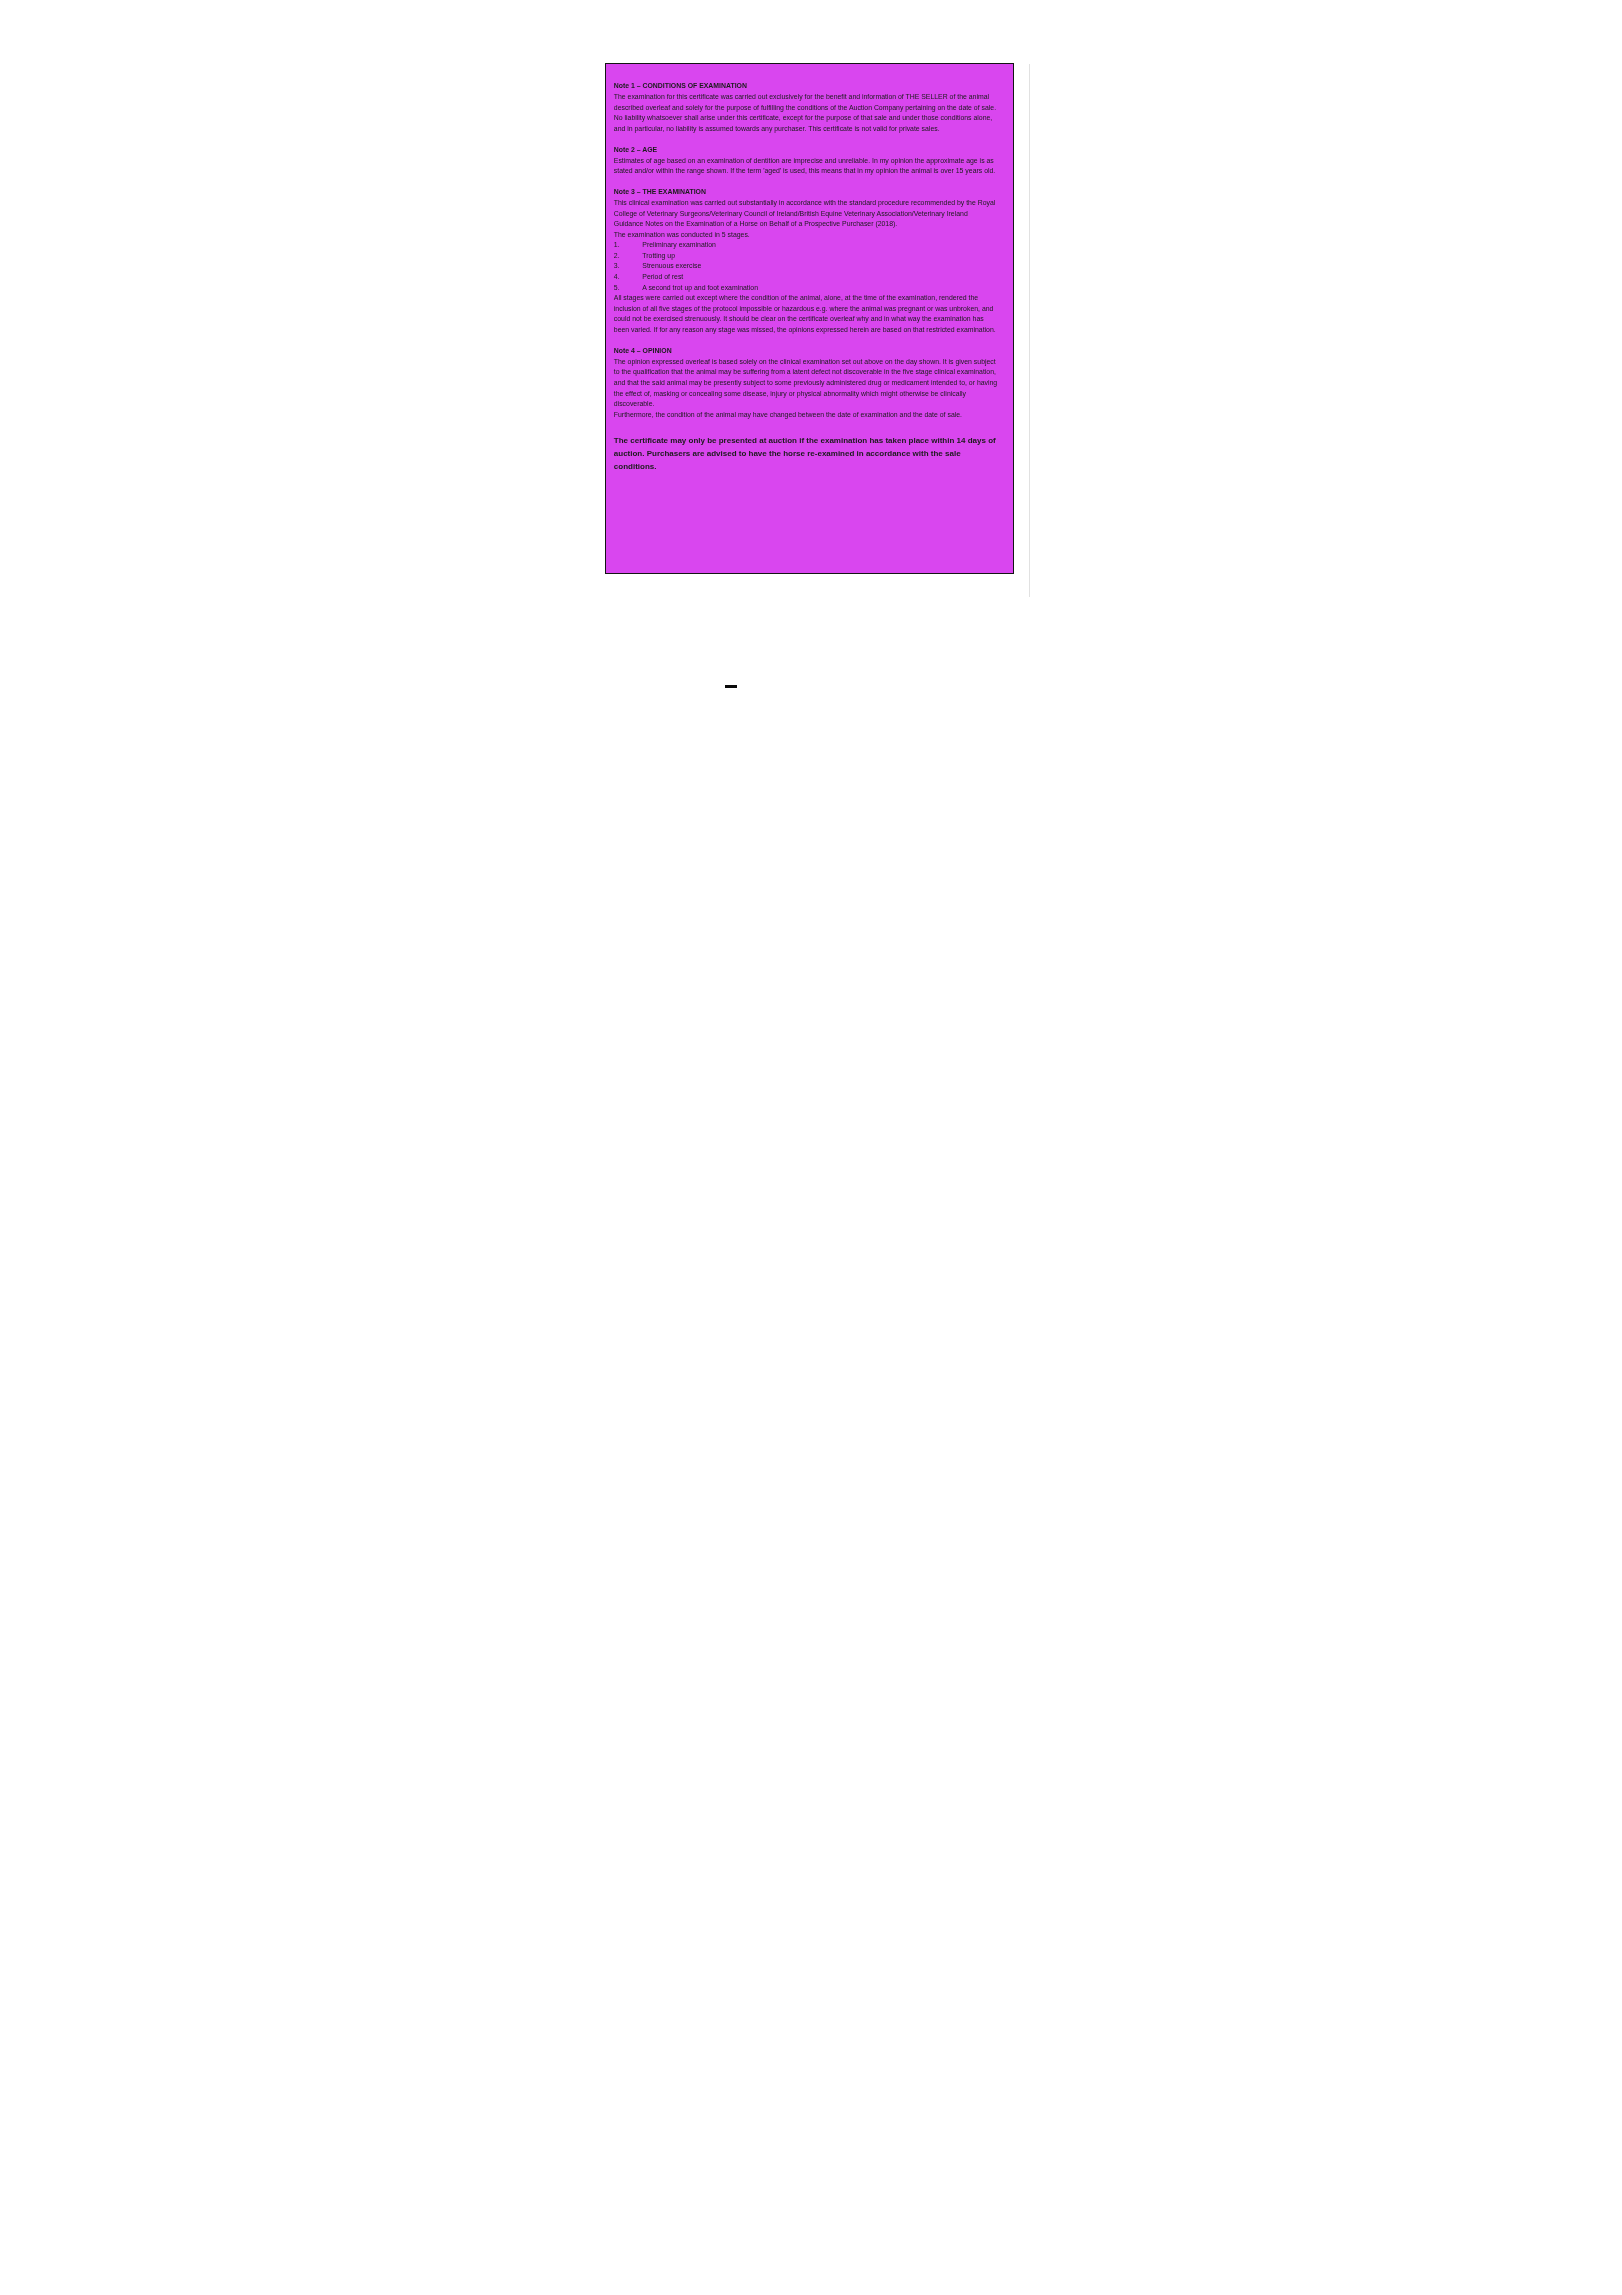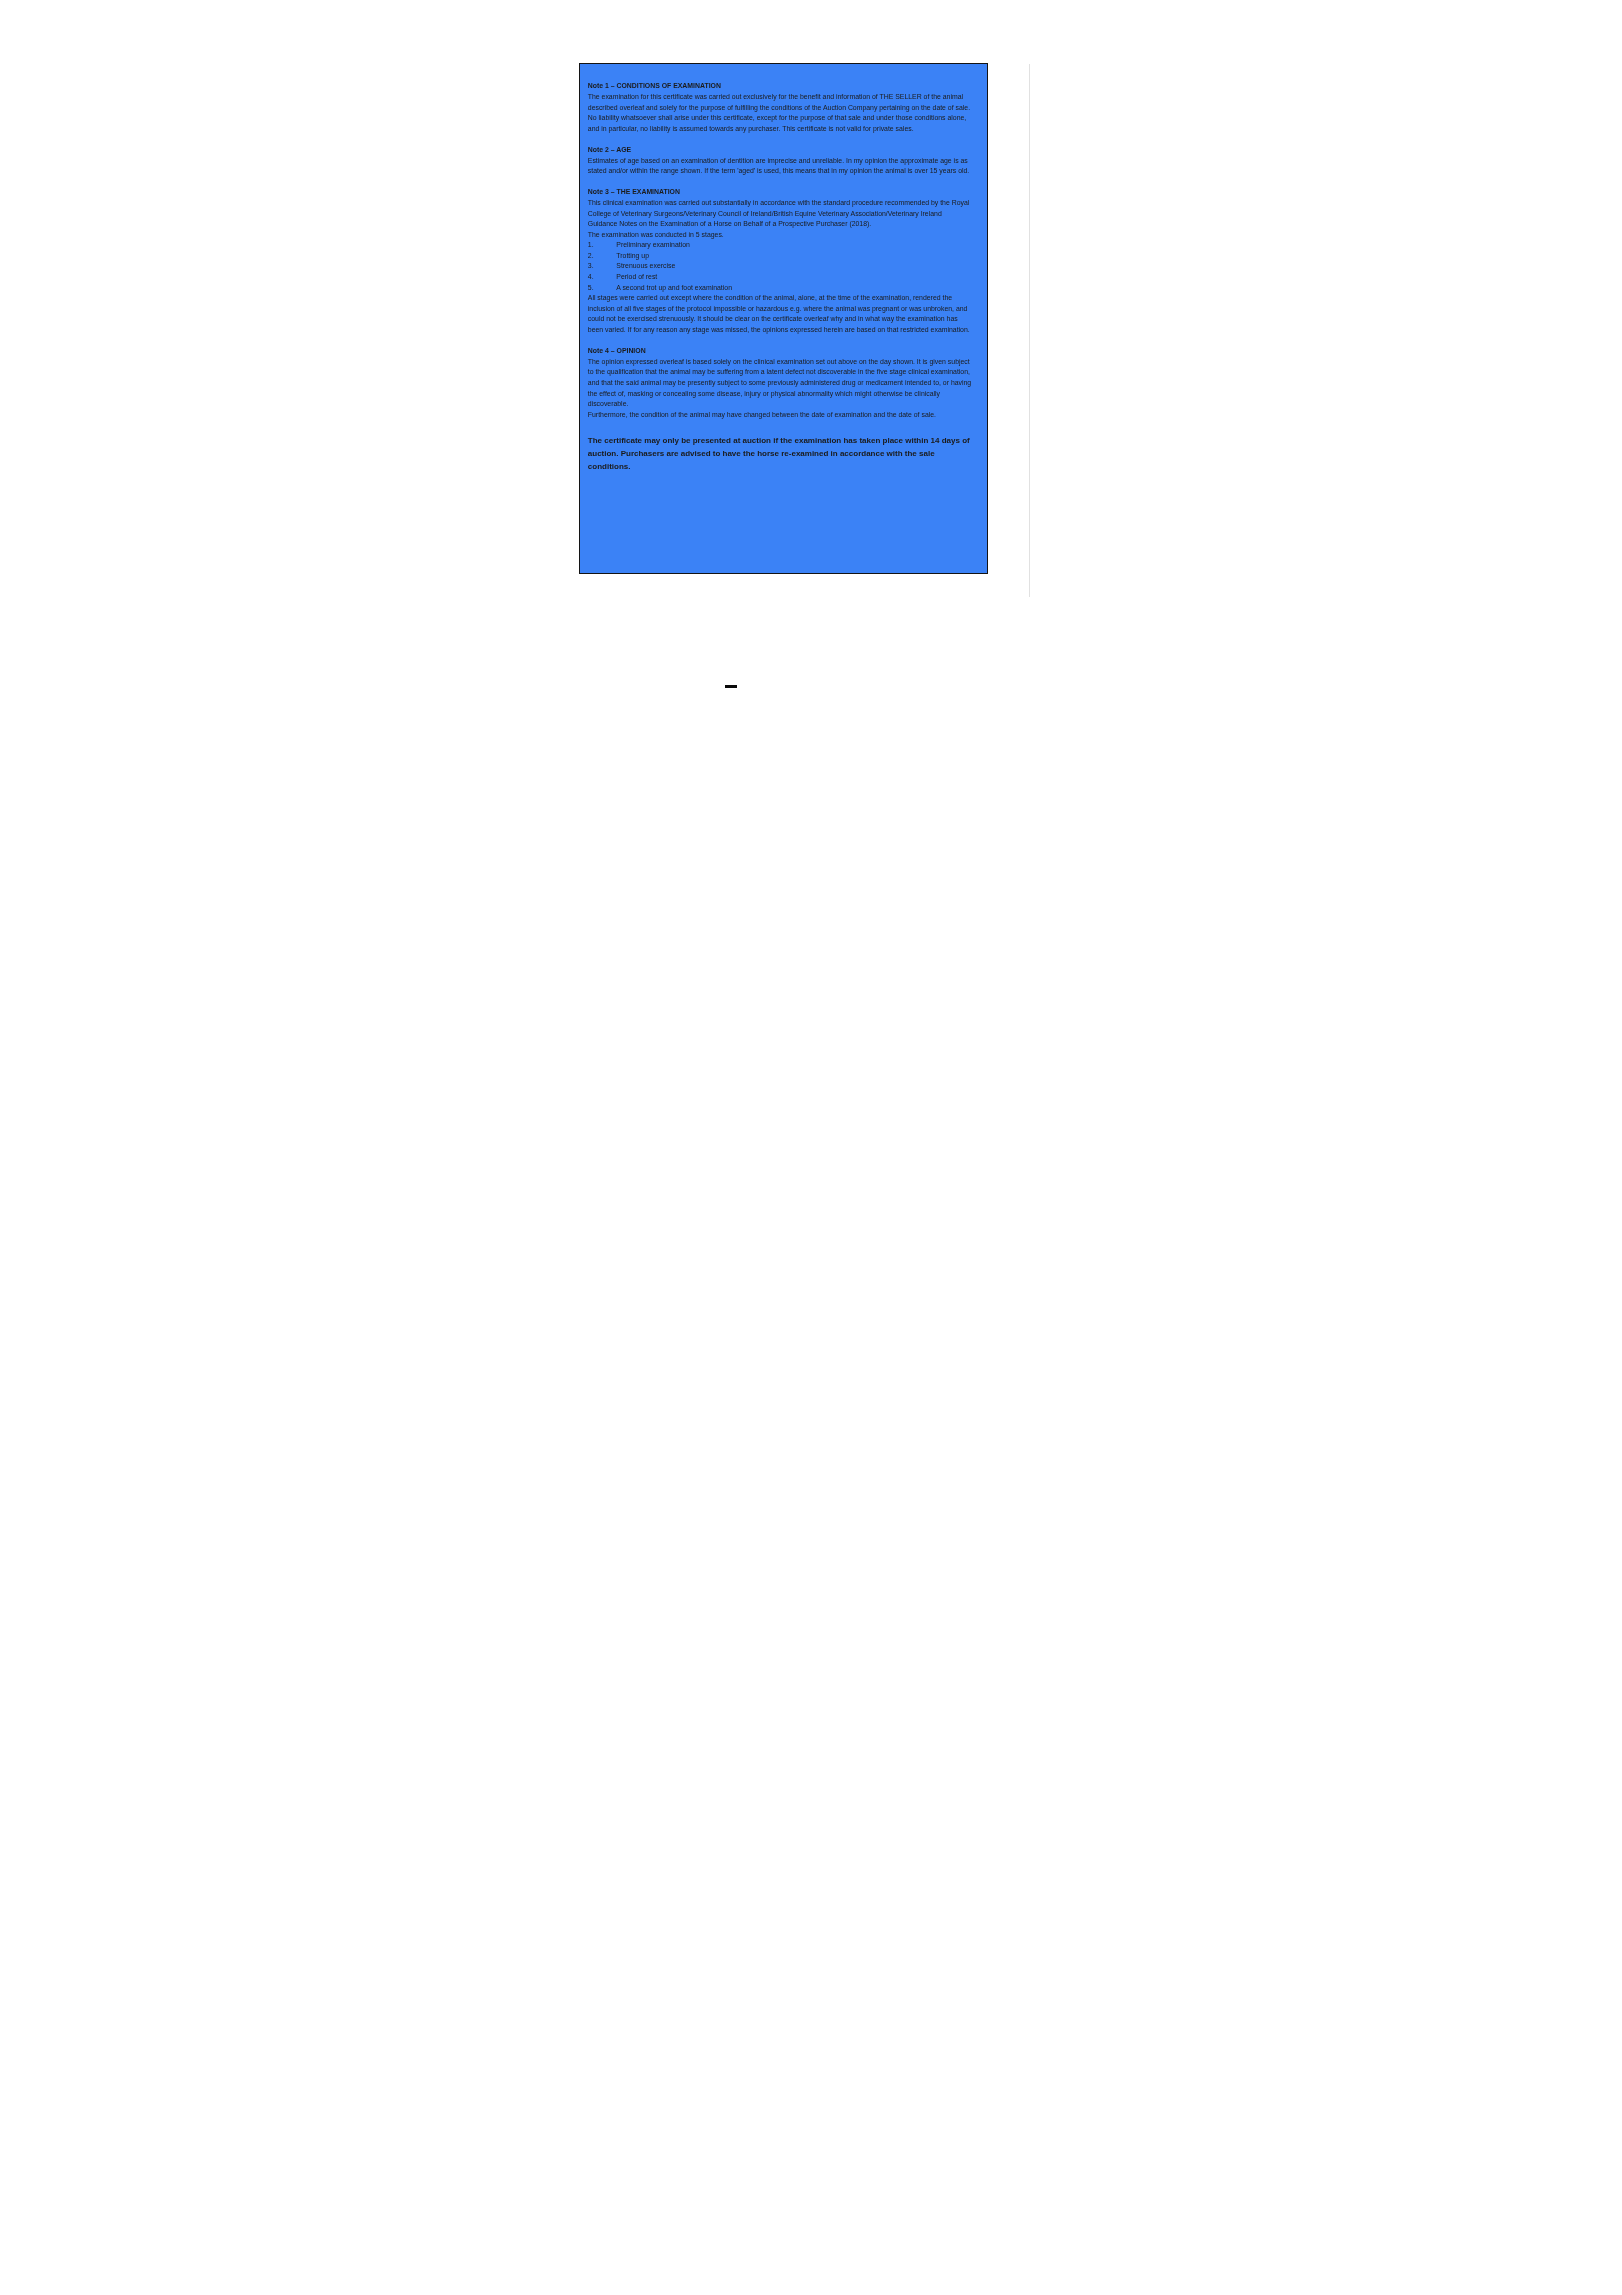--- a/index.html
+++ b/index.html
@@ -12,28 +12,28 @@
     width: 487px;
     height: 689px;
     margin: 0 auto;
     background: #ffffff;
     font-family: "Liberation Sans", "DejaVu Sans", sans-serif;
     color: #1b1b1b;
     overflow: hidden;
   }
   .notes-box {
     position: absolute;
-    left: 11px;
+    left: 37px;
     top: 63px;
     width: 409px;
     min-height: 511px;
     border: 0.9px solid #141414;
     box-sizing: border-box;
     padding: 17.4px 13.8px 11px 8.3px;
-    background: #3b82f6;
+    background: #d946ef;
   }
   .note-section {
     margin: 0 0 10.6px 0;
   }
   .note-heading {
     font-weight: bold;
     font-size: 6.9px;
     line-height: 10.6px;
     margin: 0;
   }

